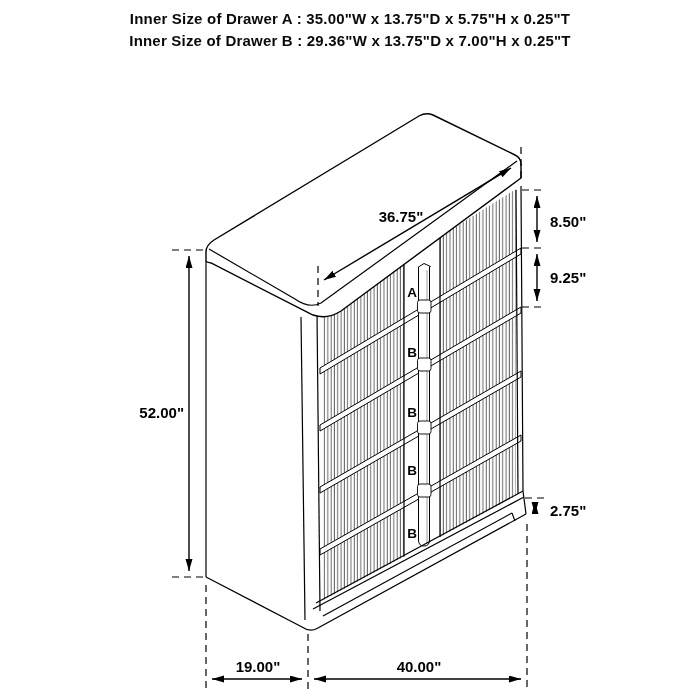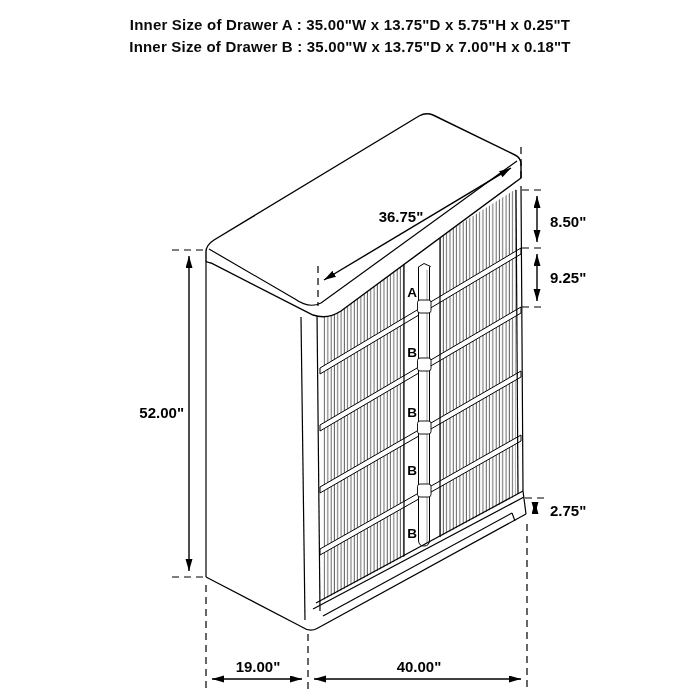--- a/index.html
+++ b/index.html
@@ -1,35 +1,35 @@
 <!DOCTYPE html>
 <html><head>
 <meta charset="utf-8">
 <style>
   html,body{margin:0;padding:0;background:#fff;}
   .canvas{position:relative;width:700px;height:700px;background:#ffffff;overflow:hidden;
           font-family:"Liberation Sans",sans-serif;}
-  .title-block{position:absolute;top:14px;left:0;width:700px;text-align:center;
+  .title-block{position:absolute;top:8px;left:0;width:700px;text-align:center;
                font-weight:bold;font-size:15px;line-height:22px;color:#0a0a0a;letter-spacing:0.2px;}
   svg{position:absolute;top:0;left:0;}
   svg text{font-family:"Liberation Sans",sans-serif;font-weight:bold;fill:#000;font-size:15px;}
   svg text.drawer-letter{font-size:13.5px;}
   .ln{stroke:#000;stroke-width:1.2;fill:none;}
   .ln-heavy{stroke:#000;stroke-width:1.4;fill:#fff;}
   .dash{stroke:#000;stroke-width:1.2;fill:none;stroke-dasharray:7 5;}
   .dim{stroke:#000;stroke-width:1.4;fill:none;}
 </style>
 </head>
 <body>
 
 <div class="canvas">
 
   <div class="title-block">
     <div>Inner Size of Drawer A : 35.00"W x 13.75"D x 5.75"H x 0.25"T</div>
-    <div>Inner Size of Drawer B : 35.00"W x 13.75"D x 7.00"H x 0.18"T</div>
+    <div>Inner Size of Drawer B : 29.36"W x 13.75"D x 7.00"H x 0.25"T</div>
   </div>
 
   <svg width="700" height="700" viewBox="0 0 700 700">
     <defs>
       <marker id="ah" markerUnits="userSpaceOnUse" markerWidth="14" markerHeight="10" refX="12" refY="3.5" orient="auto-start-reverse">
         <path d="M0,0 L12,3.5 L0,7 Z" fill="#000"></path>
       </marker>
       <pattern id="flute" patternUnits="userSpaceOnUse" width="3.3" height="12">
         <rect width="3.3" height="12" fill="#ffffff"></rect>
         <line x1="1.1" y1="0" x2="1.1" y2="12" stroke="#2b2b2b" stroke-width="0.8"></line>

